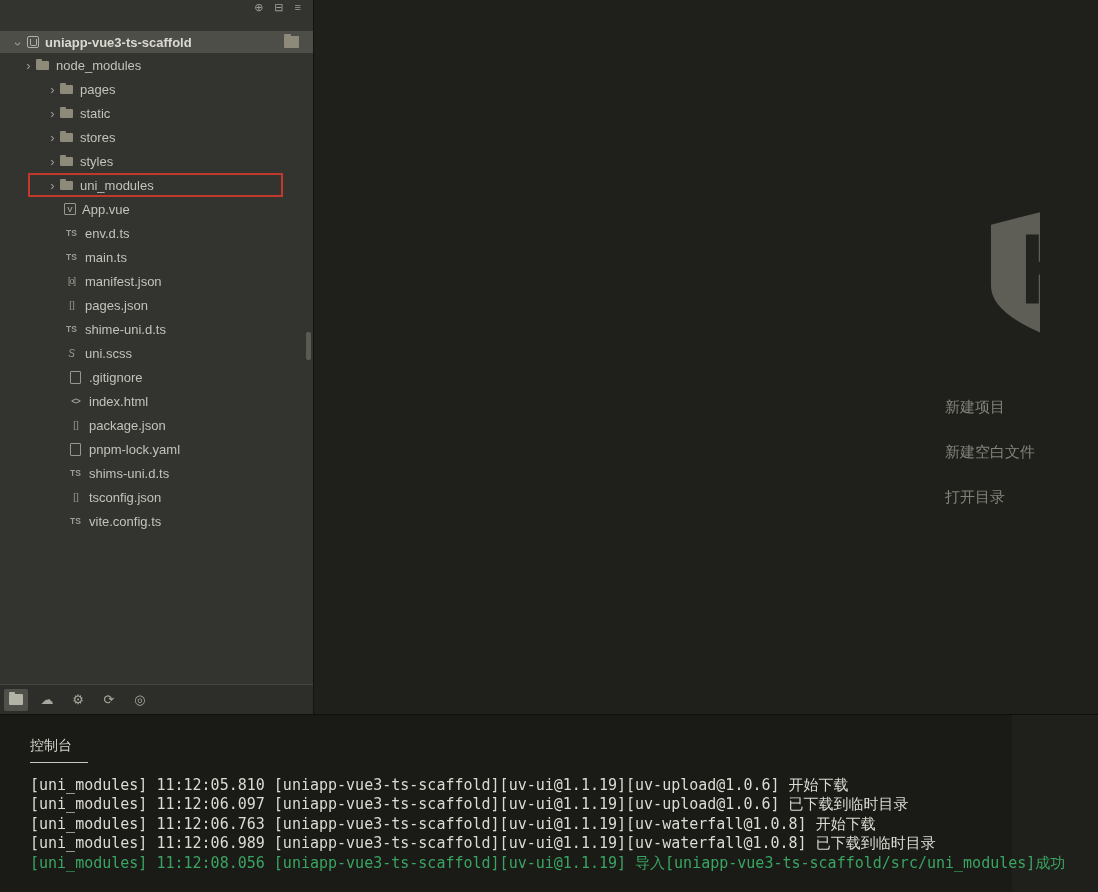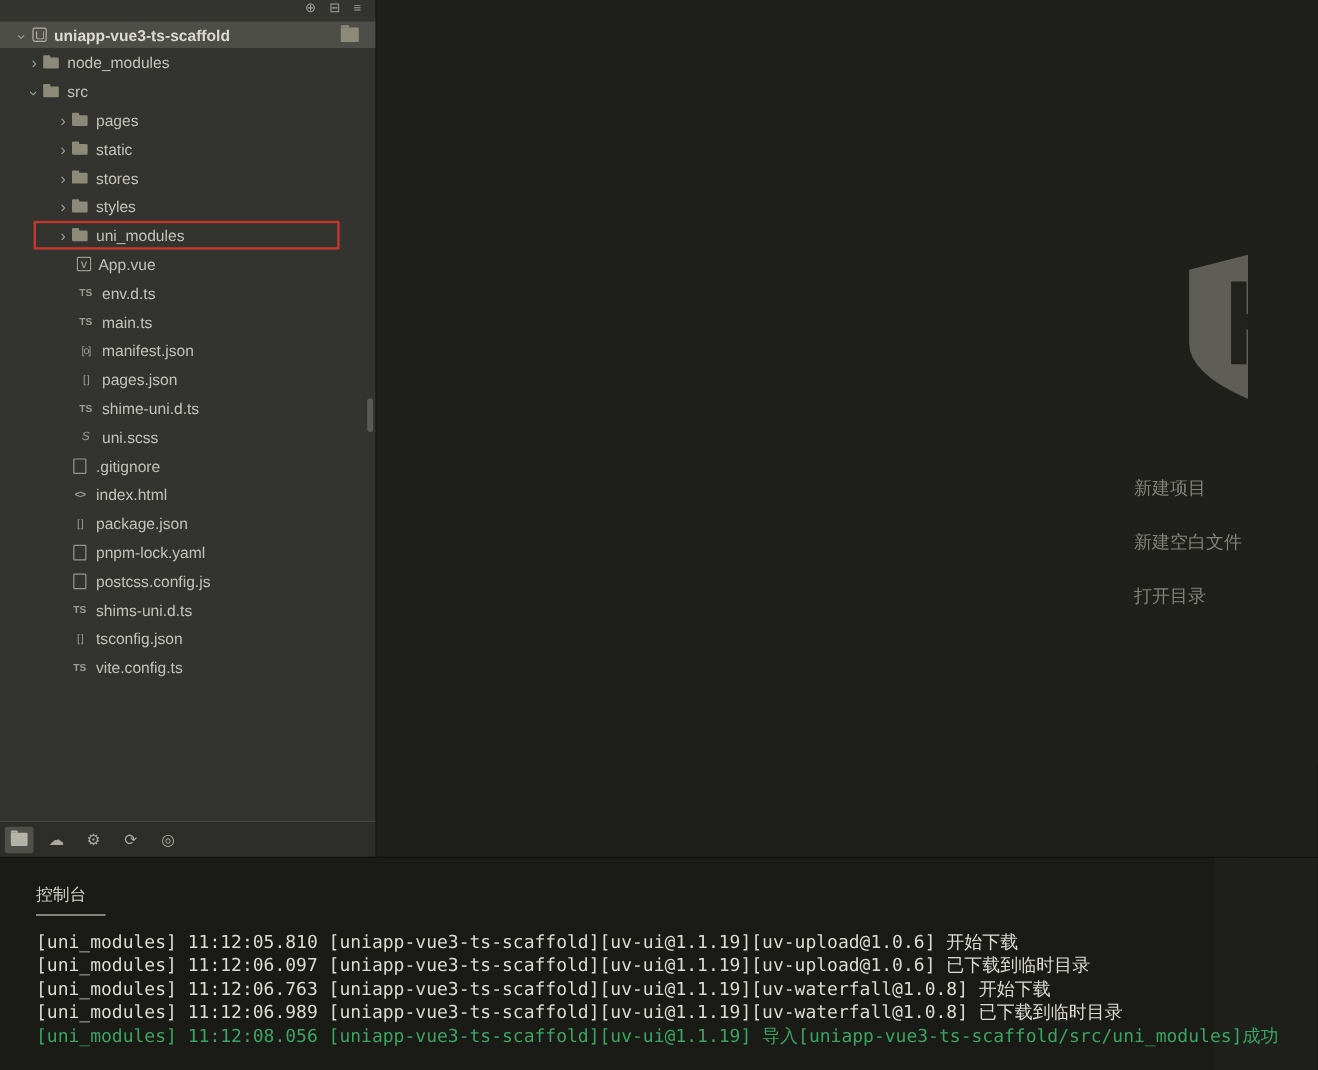--- a/index.html
+++ b/index.html
@@ -6,42 +6,42 @@
   body { background:#121210; }
   #app { position:relative; width:1098px; height:892px; overflow:hidden;
          font-family:"Liberation Sans",sans-serif; background:#1f1f1b; }
 
   
   #sidebar { position:absolute; left:0; top:0; width:313px; height:714px; background:#33332f; }
   .side-topbar { height:15px; display:flex; justify-content:flex-end; align-items:center;
                  gap:11px; padding-right:12px; }
   .topbar-icon { color:#9f9f96; font-size:11px; line-height:1; cursor:pointer; }
 
-  .project-row { height:22px; margin-top:3px; display:flex; align-items:center;
+  .project-row { height:22px; margin-top:16px; display:flex; align-items:center;
                  background:#4e4e48; padding-left:12px; position:relative; }
   .project-label { color:#dadad3; font-size:13px; font-weight:bold; margin-left:6px; }
   .project-icon { width:12px; height:12px; border:1px solid #b0b0a6; border-radius:2px;
                   position:relative; flex:none; margin-left:2px; }
   .project-icon::after { content:""; position:absolute; left:2px; top:2px; width:5px; height:6px;
                          border:1px solid #b0b0a6; border-top:none; border-radius:0 0 2px 2px; }
   .project-folder { position:absolute; right:14px; top:5px; width:15px; height:12px;
                     background:#8d8a79; border-radius:1px; }
   .project-folder::before { content:""; position:absolute; top:-2px; left:0; width:7px; height:2px;
                             background:#8d8a79; border-radius:1px 1px 0 0; }
 
   .chev { display:inline-block; width:13px; color:#a0a096; font-size:13px; line-height:1;
           text-align:center; transform-origin:45% 55%; flex:none; }
   .chev.open { transform:rotate(90deg); }
 
   #tree { }
   .tree-row { height:24px; display:flex; align-items:center; position:relative;
               font-size:13px; color:#c3c3bc; cursor:pointer; }
   .tree-row.lvl1 { padding-left:22px; }
   .tree-row.lvl2 { padding-left:46px; }
-  .tree-row.is-file.lvl1 { padding-left:59px; }
+  .tree-row.is-file.lvl1 { padding-left:20px;margin-left:48px; }
   .tree-row.is-file.lvl2 { padding-left:64px; }
   .tree-label { margin-left:6px; white-space:nowrap; }
 
   .fi { width:15px; height:14px; display:inline-flex; align-items:center; justify-content:center;
         color:#9d9d93; font-size:9px; font-weight:bold; flex:none; position:relative; }
   .fi-folder::before { content:""; position:absolute; left:1px; top:3px; width:13px; height:9px;
                        background:#8d8a79; border-radius:1px; }
   .fi-folder::after  { content:""; position:absolute; left:1px; top:1px; width:6px; height:3px;
                        background:#8d8a79; border-radius:1px 1px 0 0; }
   .fi-file::before { content:""; width:9px; height:11px; border:1px solid #97978d;
@@ -108,25 +108,20 @@
       <span class="project-label">uniapp-vue3-ts-scaffold</span>
       <span class="project-folder"></span>
     </div>
 
     <div id="tree">
         <div class="tree-row lvl1">
           <span class="chev">›</span>
           <span class="fi fi-folder"></span>
           <span class="tree-label">node_modules</span>
         </div>
-        <div class="tree-row lvl1">
-          <span class="chev open">›</span>
-          <span class="fi fi-folder"></span>
-          <span class="tree-label">src</span>
-        </div>
         <div class="tree-row lvl2">
           <span class="chev">›</span>
           <span class="fi fi-folder"></span>
           <span class="tree-label">pages</span>
         </div>
         <div class="tree-row lvl2">
           <span class="chev">›</span>
           <span class="fi fi-folder"></span>
           <span class="tree-label">static</span>
         </div>
@@ -182,24 +177,20 @@
           <span class="fi fi-html">&lt;&gt;</span>
           <span class="tree-label">index.html</span>
         </div>
         <div class="tree-row lvl1 is-file">
           <span class="fi fi-json">[ ]</span>
           <span class="tree-label">package.json</span>
         </div>
         <div class="tree-row lvl1 is-file">
           <span class="fi fi-file"></span>
           <span class="tree-label">pnpm-lock.yaml</span>
-        </div>
-        <div class="tree-row lvl1 is-file">
-          <span class="fi fi-file"></span>
-          <span class="tree-label">postcss.config.js</span>
         </div>
         <div class="tree-row lvl1 is-file">
           <span class="fi fi-ts">TS</span>
           <span class="tree-label">shims-uni.d.ts</span>
         </div>
         <div class="tree-row lvl1 is-file">
           <span class="fi fi-json">[ ]</span>
           <span class="tree-label">tsconfig.json</span>
         </div>
         <div class="tree-row lvl1 is-file">

